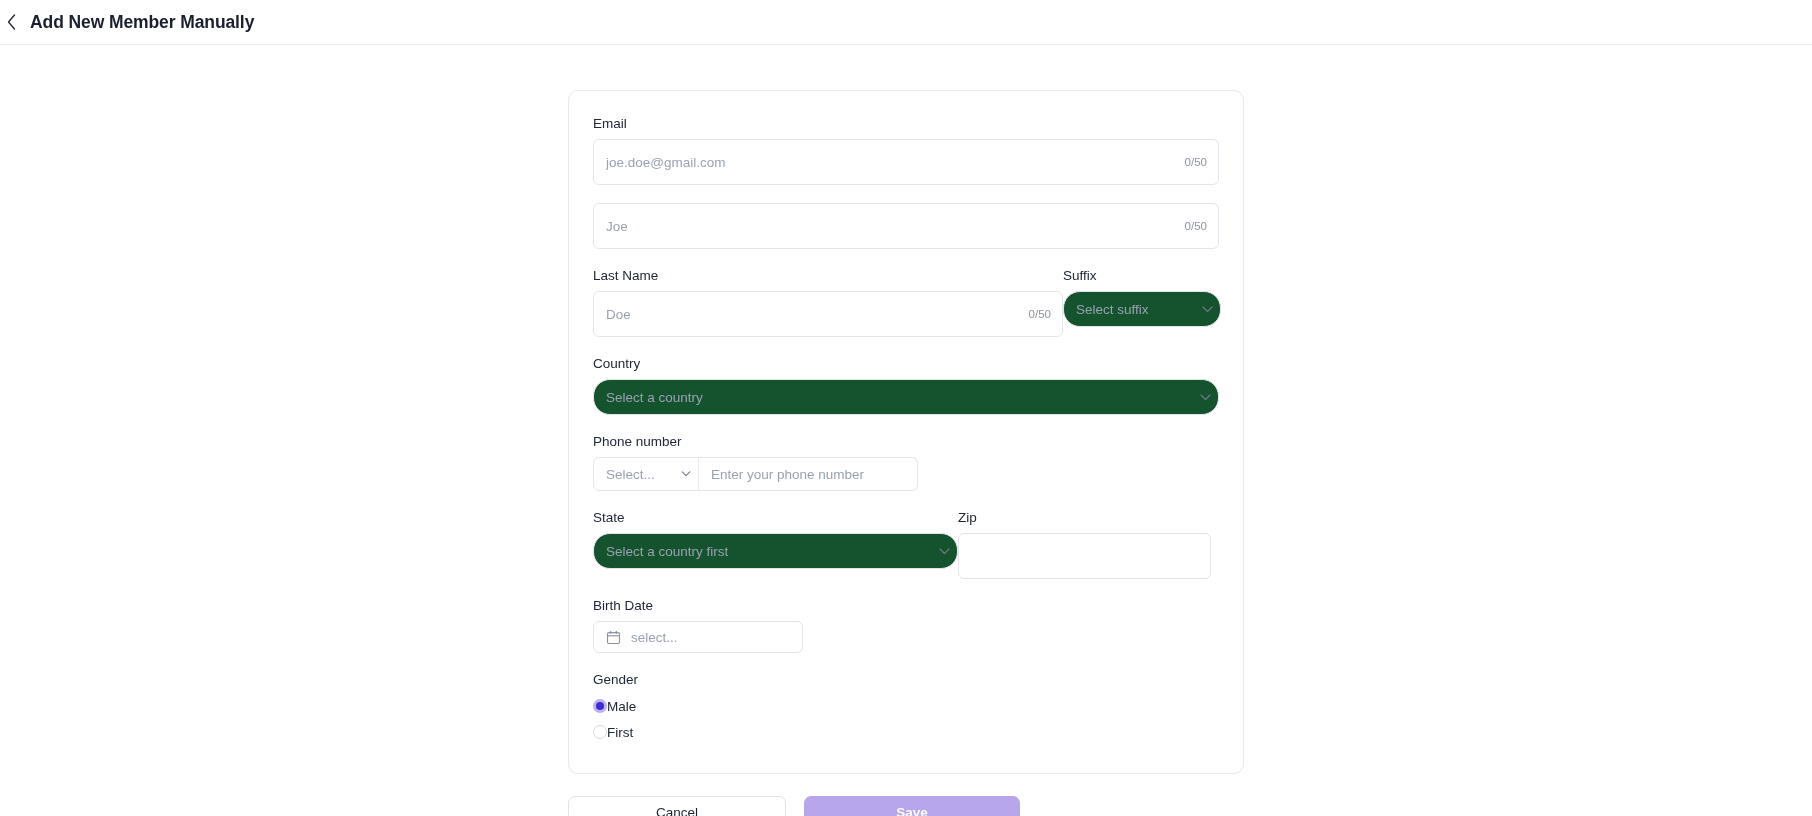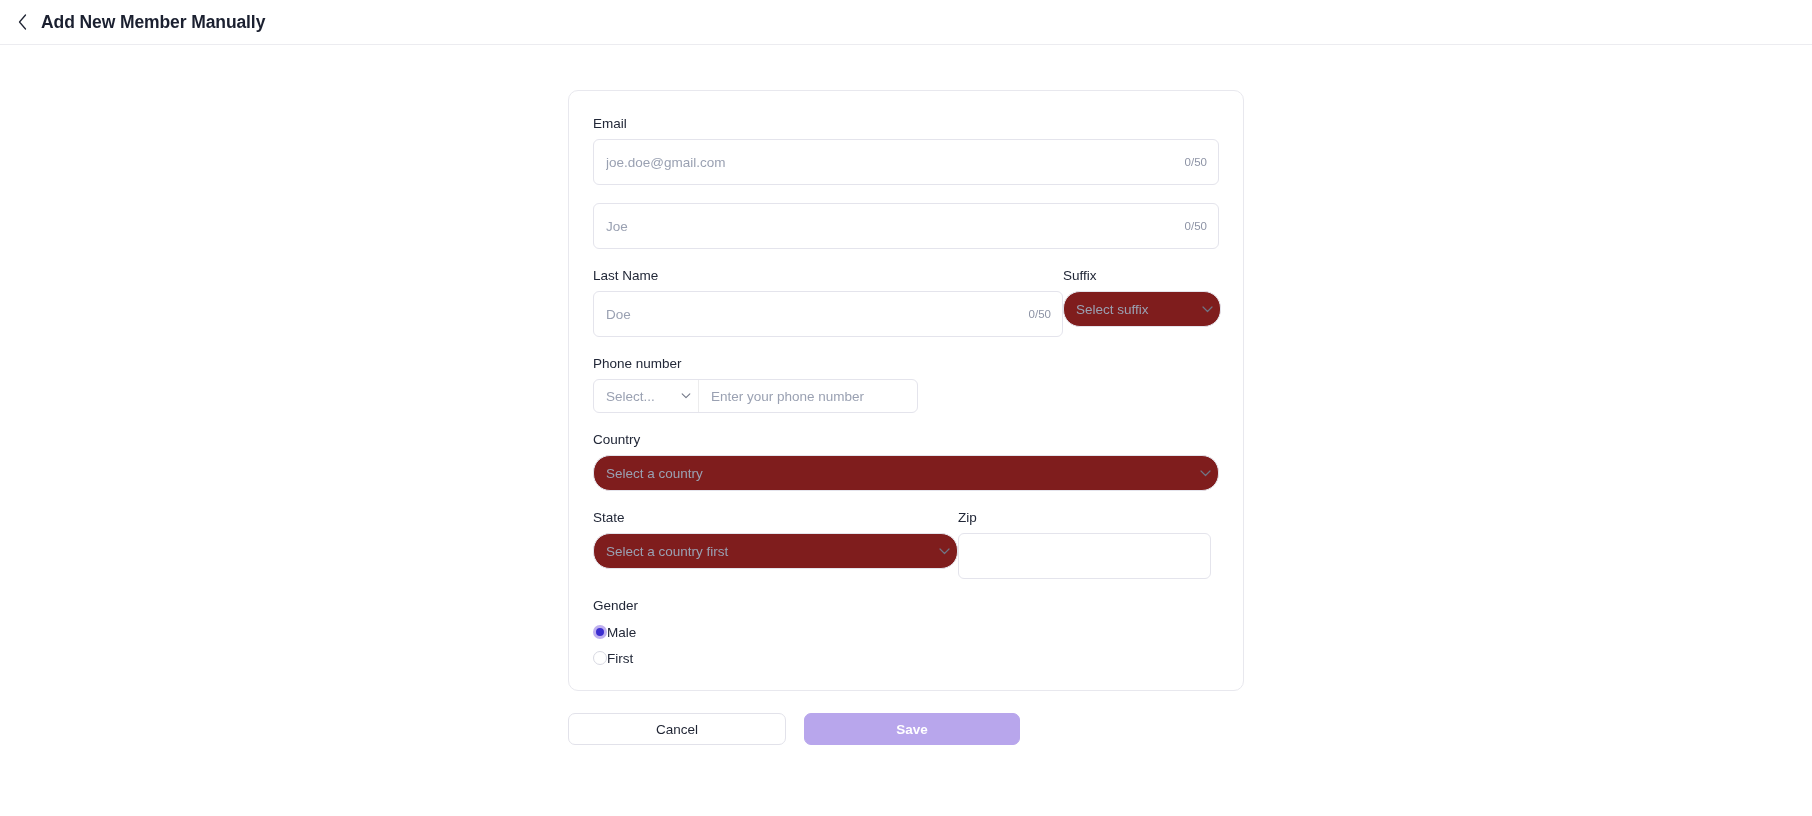--- a/index.html
+++ b/index.html
@@ -14,21 +14,21 @@
     color: #1f2433;
     overflow: hidden;
   }
 
   
   .page-header {
     height: 45px;
     display: flex;
     align-items: center;
     gap: 10px;
-    padding-left: 13px;
+    padding-left: 2px;
     border-bottom: 1px solid #ececf0;
     box-sizing: border-box;
     background: #ffffff;
   }
   .back-chevron {
     width: 18px;
     height: 24px;
     display: flex;
     align-items: center;
     justify-content: center;
@@ -52,21 +52,21 @@
   }
   .form-wrap {
     width: 676px;
     margin: 0 auto;
   }
 
   .form-card {
     border: 1px solid #e8e8ee;
     border-radius: 10px;
     background: #ffffff;
-    padding: 24px 24px 17px 24px;
+    padding: 24px 24px 26px 24px;
     box-sizing: border-box;
   }
 
   .field-block { margin-bottom: 18px; }
   .field-block:last-child { margin-bottom: 0; }
 
   .field-row {
     display: flex;
     margin-bottom: 18px;
   }
@@ -112,21 +112,21 @@
     white-space: nowrap;
     user-select: none;
   }
 
   
   .select-shell {
     position: relative;
     height: 36px;
     border: 1px solid #e4e4ec;
     border-radius: 17px;
-    background: #7f1d1d;
+    background: #14532d;
     display: flex;
     align-items: center;
     box-sizing: border-box;
     cursor: pointer;
   }
   .select-value {
     flex: 1 1 auto;
     padding: 0 12px;
     font-size: 13.5px;
     color: #9aa1b2;
@@ -323,43 +323,43 @@
             <span class="chev">
               <svg width="11" height="7" viewBox="0 0 11 7" fill="none" xmlns="http://www.w3.org/2000/svg">
                 <path d="M1 1L5.5 5.5L10 1" stroke="currentColor" stroke-width="1.2" stroke-linecap="round" stroke-linejoin="round"></path>
               </svg>
             </span>
           </div>
         </div>
       </div>
 
       <div class="field-block">
+        <label class="label">Country</label>
+        <div class="select-shell w-full">
+          <span class="select-value">Select a country</span>
+          <span class="chev">
+            <svg width="11" height="7" viewBox="0 0 11 7" fill="none" xmlns="http://www.w3.org/2000/svg">
+              <path d="M1 1L5.5 5.5L10 1" stroke="currentColor" stroke-width="1.2" stroke-linecap="round" stroke-linejoin="round"></path>
+            </svg>
+          </span>
+        </div>
+      </div>
+
+      <div class="field-block">
         <label class="label">Phone number</label>
         <div class="phone-combo">
           <div class="phone-code">
             <span class="select-value">Select...</span>
             <span class="chev">
               <svg width="10" height="6" viewBox="0 0 11 7" fill="none" xmlns="http://www.w3.org/2000/svg">
                 <path d="M1 1L5.5 5.5L10 1" stroke="currentColor" stroke-width="1.2" stroke-linecap="round" stroke-linejoin="round"></path>
               </svg>
             </span>
           </div>
           <input class="phone-input" type="text" placeholder="Enter your phone number" style="">
-        </div>
-      </div>
-
-      <div class="field-block">
-        <label class="label">Country</label>
-        <div class="select-shell w-full">
-          <span class="select-value">Select a country</span>
-          <span class="chev">
-            <svg width="11" height="7" viewBox="0 0 11 7" fill="none" xmlns="http://www.w3.org/2000/svg">
-              <path d="M1 1L5.5 5.5L10 1" stroke="currentColor" stroke-width="1.2" stroke-linecap="round" stroke-linejoin="round"></path>
-            </svg>
-          </span>
         </div>
       </div>
 
       <div class="field-row">
         <div class="w-state">
           <label class="label">State</label>
           <div class="select-shell">
             <span class="select-value">Select a country first</span>
             <span class="chev">
               <svg width="11" height="7" viewBox="0 0 11 7" fill="none" xmlns="http://www.w3.org/2000/svg">
@@ -369,20 +369,34 @@
           </div>
         </div>
         <div class="w-zip">
           <label class="label">Zip</label>
           <div class="input-shell">
             <input type="text" placeholder="" style="">
           </div>
         </div>
       </div>
 
+      <div class="field-block">
+        <label class="label">Birth Date</label>
+        <div class="date-shell">
+          <span class="cal-icon">
+            <svg width="15" height="15" viewBox="0 0 16 16" fill="none" xmlns="http://www.w3.org/2000/svg">
+              <rect x="1.6" y="2.8" width="12.8" height="11.6" rx="1.6" stroke="currentColor" stroke-width="1.2"></rect>
+              <path d="M1.6 6.2H14.4" stroke="currentColor" stroke-width="1.2"></path>
+              <path d="M4.9 1.4V3.6" stroke="currentColor" stroke-width="1.2" stroke-linecap="round"></path>
+              <path d="M11.1 1.4V3.6" stroke="currentColor" stroke-width="1.2" stroke-linecap="round"></path>
+            </svg>
+          </span>
+          <span class="date-value">select...</span>
+        </div>
+      </div>
 
       <div class="field-block">
         <label class="label">Gender</label>
         <div class="radio-group">
           <div class="radio-row">
             <span class="radio-dot checked"></span>
             <span class="radio-label">Male</span>
           </div>
           <div class="radio-row">
             <span class="radio-dot"></span>

